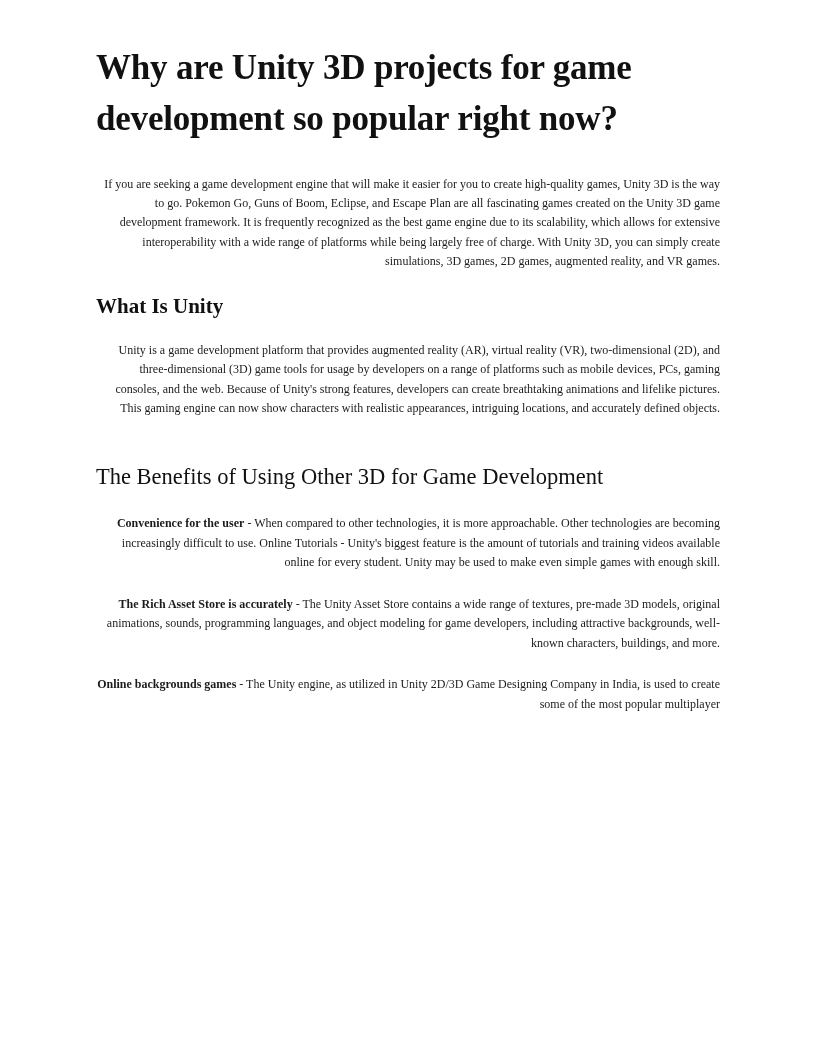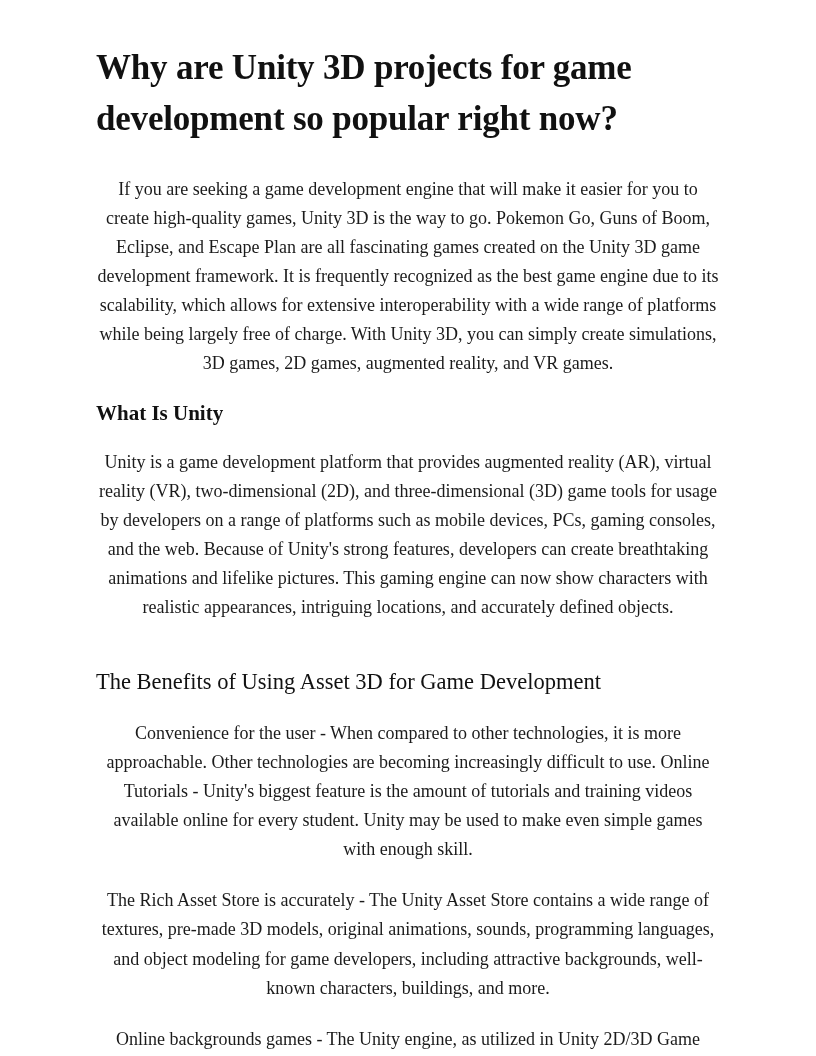--- a/index.html
+++ b/index.html
@@ -26,56 +26,56 @@
     font-family: "Liberation Serif", serif;
     font-size: 35px;
     line-height: 1.45;
     font-weight: 700;
     letter-spacing: -0.2px;
     margin: 0 0 30px 0;
     color: #111111;
     max-width: 620px;
   }
   p.body-text {
-    font-size: 18px;
+    font-size: 12px;
     line-height: 1.62;
     margin: 0 0 22px 0;
     color: #1b1b1b;
-    text-align: center;
+    text-align: right;
   }
   .sub-head {
     font-size: 21px;
     font-weight: 700;
     margin: 0 0 22px 0;
     color: #111111;
   }
   .section-head {
     font-size: 22.5px;
     font-weight: 400;
     margin: 46px 0 24px 0;
     color: #111111;
   }
   .lead-bold {
-    font-weight: 400;
+    font-weight: 700;
   }
 </style>
 </head>
 <body>
 
 <div class="page">
 
   <h1 class="doc-title">Why are Unity 3D projects for game development so popular right now?</h1>
 
   <p class="body-text">If you are seeking a game development engine that will make it easier for you to create high-quality games, Unity 3D is the way to go. Pokemon Go, Guns of Boom, Eclipse, and Escape Plan are all fascinating games created on the Unity 3D game development framework. It is frequently recognized as the best game engine due to its scalability, which allows for extensive interoperability with a wide range of platforms while being largely free of charge. With Unity 3D, you can simply create simulations, 3D games, 2D games, augmented reality, and VR games.</p>
 
   <div class="sub-head">What Is Unity</div>
 
   <p class="body-text">Unity is a game development platform that provides augmented reality (AR), virtual reality (VR), two-dimensional (2D), and three-dimensional (3D) game tools for usage by developers on a range of platforms such as mobile devices, PCs, gaming consoles, and the web. Because of Unity's strong features, developers can create breathtaking animations and lifelike pictures. This gaming engine can now show characters with realistic appearances, intriguing locations, and accurately defined objects.</p>
 
-  <h2 class="section-head">The Benefits of Using Asset 3D for Game Development</h2>
+  <h2 class="section-head">The Benefits of Using Other 3D for Game Development</h2>
 
   <p class="body-text"><span class="lead-bold"> Convenience for the user</span><span> - When compared to other technologies, it is more approachable. Other technologies are becoming increasingly difficult to use. Online Tutorials - Unity's biggest feature is the amount of tutorials and training videos available online for every student. Unity may be used to make even simple games with enough skill.</span></p>
 
   <p class="body-text"><span class="lead-bold">The Rich Asset Store is accurately</span><span> - The Unity Asset Store contains a wide range of textures, pre-made 3D models, original animations, sounds, programming languages, and object modeling for game developers, including attractive backgrounds, well-known characters, buildings, and more.</span></p>
 
   <p class="body-text"><span class="lead-bold">Online backgrounds games</span><span> - The Unity engine, as utilized in Unity 2D/3D Game Designing Company in India, is used to create some of the most popular multiplayer</span></p>
 
 </div>
 
 </body></html>

